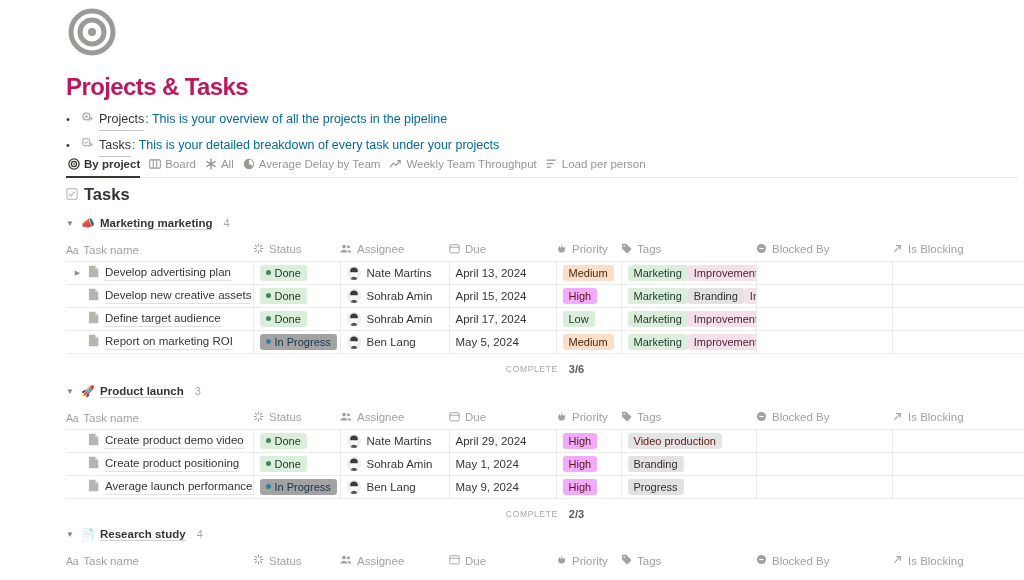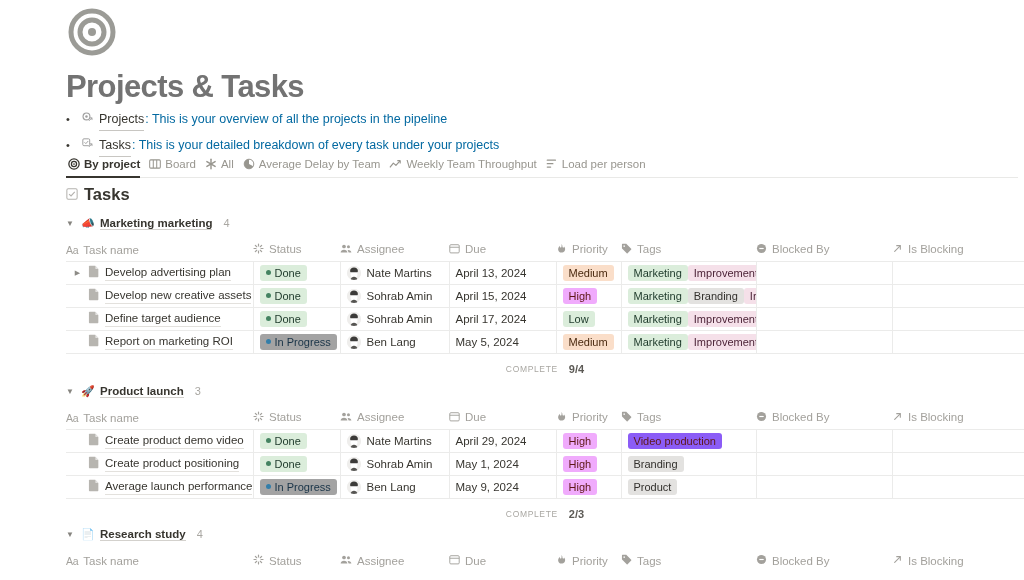--- a/index.html
+++ b/index.html
@@ -14,22 +14,22 @@
 
   
   .page-icon {
     position: absolute; left: 68px; top: 8px;
     width: 48px; height: 48px;
   }
   .page-icon svg { display: block; }
 
   .page-title {
     position: absolute; left: 66px; top: 68px;
-    font-size: 31px; font-weight: bold; letter-spacing: -0.6px;
-    color: #737373; line-height: 38px;
+    font-size: 24px; font-weight: bold; letter-spacing: -0.6px;
+    color: #be185d; line-height: 38px;
   }
 
   .bullets { position: absolute; left: 66px; top: 109px; width: 700px; }
   .bullet-row {
     display: flex; align-items: center;
     height: 21px; margin-bottom: 5px;
     font-size: 12.5px; color: #5b5954; line-height: 21px;
   }
   .bullet-dot {
     width: 16px; display: inline-block; text-align: left;
@@ -116,21 +116,21 @@
   .pill-done { background: #dbeddb; color: #1c3829; }
   .pill-done .sdot { background: #448361; }
   .pill-prog { background: #a3a3a3; color: #183347; }
   .pill-prog .sdot { background: #337ea9; }
 
   .tag { display: inline-block; height: 16px; border-radius: 3px; padding: 0 6px;
          font-size: 11px; line-height: 16px; margin-right: 0; white-space: nowrap; }
   .tag-green { background: #dbeddb; color: #1c3829; }
   .tag-pink  { background: #f5e0e9; color: #4c2337; }
   .tag-gray  { background: #e3e2e0; color: #32302c; }
-  .tag-red   { background: #8b5cf6; color: #5d1715; }
+  .tag-red   { background: #e5e5e5; color: #5d1715; }
 
   .prio { display: inline-block; height: 16px; border-radius: 3px; padding: 0 6px;
           font-size: 11px; line-height: 16px; }
   .prio-high   { background: #f0abfc; color: #5d1715; }
   .prio-medium { background: #fadec9; color: #49290f; }
   .prio-low    { background: #dbeddb; color: #1c3829; }
 
   .avatarcell { display: flex; align-items: center; gap: 6px; }
   .avatar { width: 14px; height: 14px; border-radius: 50%; flex: none; overflow: hidden;
             background: #edecea; }
@@ -498,21 +498,21 @@
               <td><span>May 5, 2024</span></td>
               <td><span class="prio prio-medium">Medium</span></td>
               <td><span class="tag tag-green">Marketing</span><span class="tag tag-pink">Improvement</span></td>
               <td></td>
               <td></td>
             </tr>
           </tbody>
         </table>
         <div class="complete">
           <span class="clabel">Complete</span>
-          <span class="cval">9/4</span>
+          <span class="cval">3/6</span>
         </div>
       </div>
       <div class="group" style="top:382px">
         <div class="group-head">
           <span class="caret">▼</span>
           <span class="gemoji">🚀</span>
           <span class="gname">Product launch</span>
           <span class="gcount">3</span>
         </div>
         <table class="tbl">
@@ -698,21 +698,21 @@
                       <circle cx="7" cy="8.6" r="3.4" fill="#ffffff"></circle>
                       <path d="M7 1.6c2.4 0 3.9 1.5 3.9 3.3 0 .9-.5 1.4-1 1.4H4.1c-.5 0-1-.5-1-1.4 0-1.8 1.5-3.3 3.9-3.3z" fill="#3c3b39"></path>
                       <path d="M3.4 14c.2-2 1.7-3.3 3.6-3.3S10.4 12 10.6 14z" fill="#565552"></path>
                     </svg>
                   </span>
                   <span>Ben Lang</span>
                 </span>
               </td>
               <td><span>May 9, 2024</span></td>
               <td><span class="prio prio-high">High</span></td>
-              <td><span class="tag tag-gray">Product</span></td>
+              <td><span class="tag tag-gray">Progress</span></td>
               <td></td>
               <td></td>
             </tr>
           </tbody>
         </table>
         <div class="complete">
           <span class="clabel">Complete</span>
           <span class="cval">2/3</span>
         </div>
       </div>

